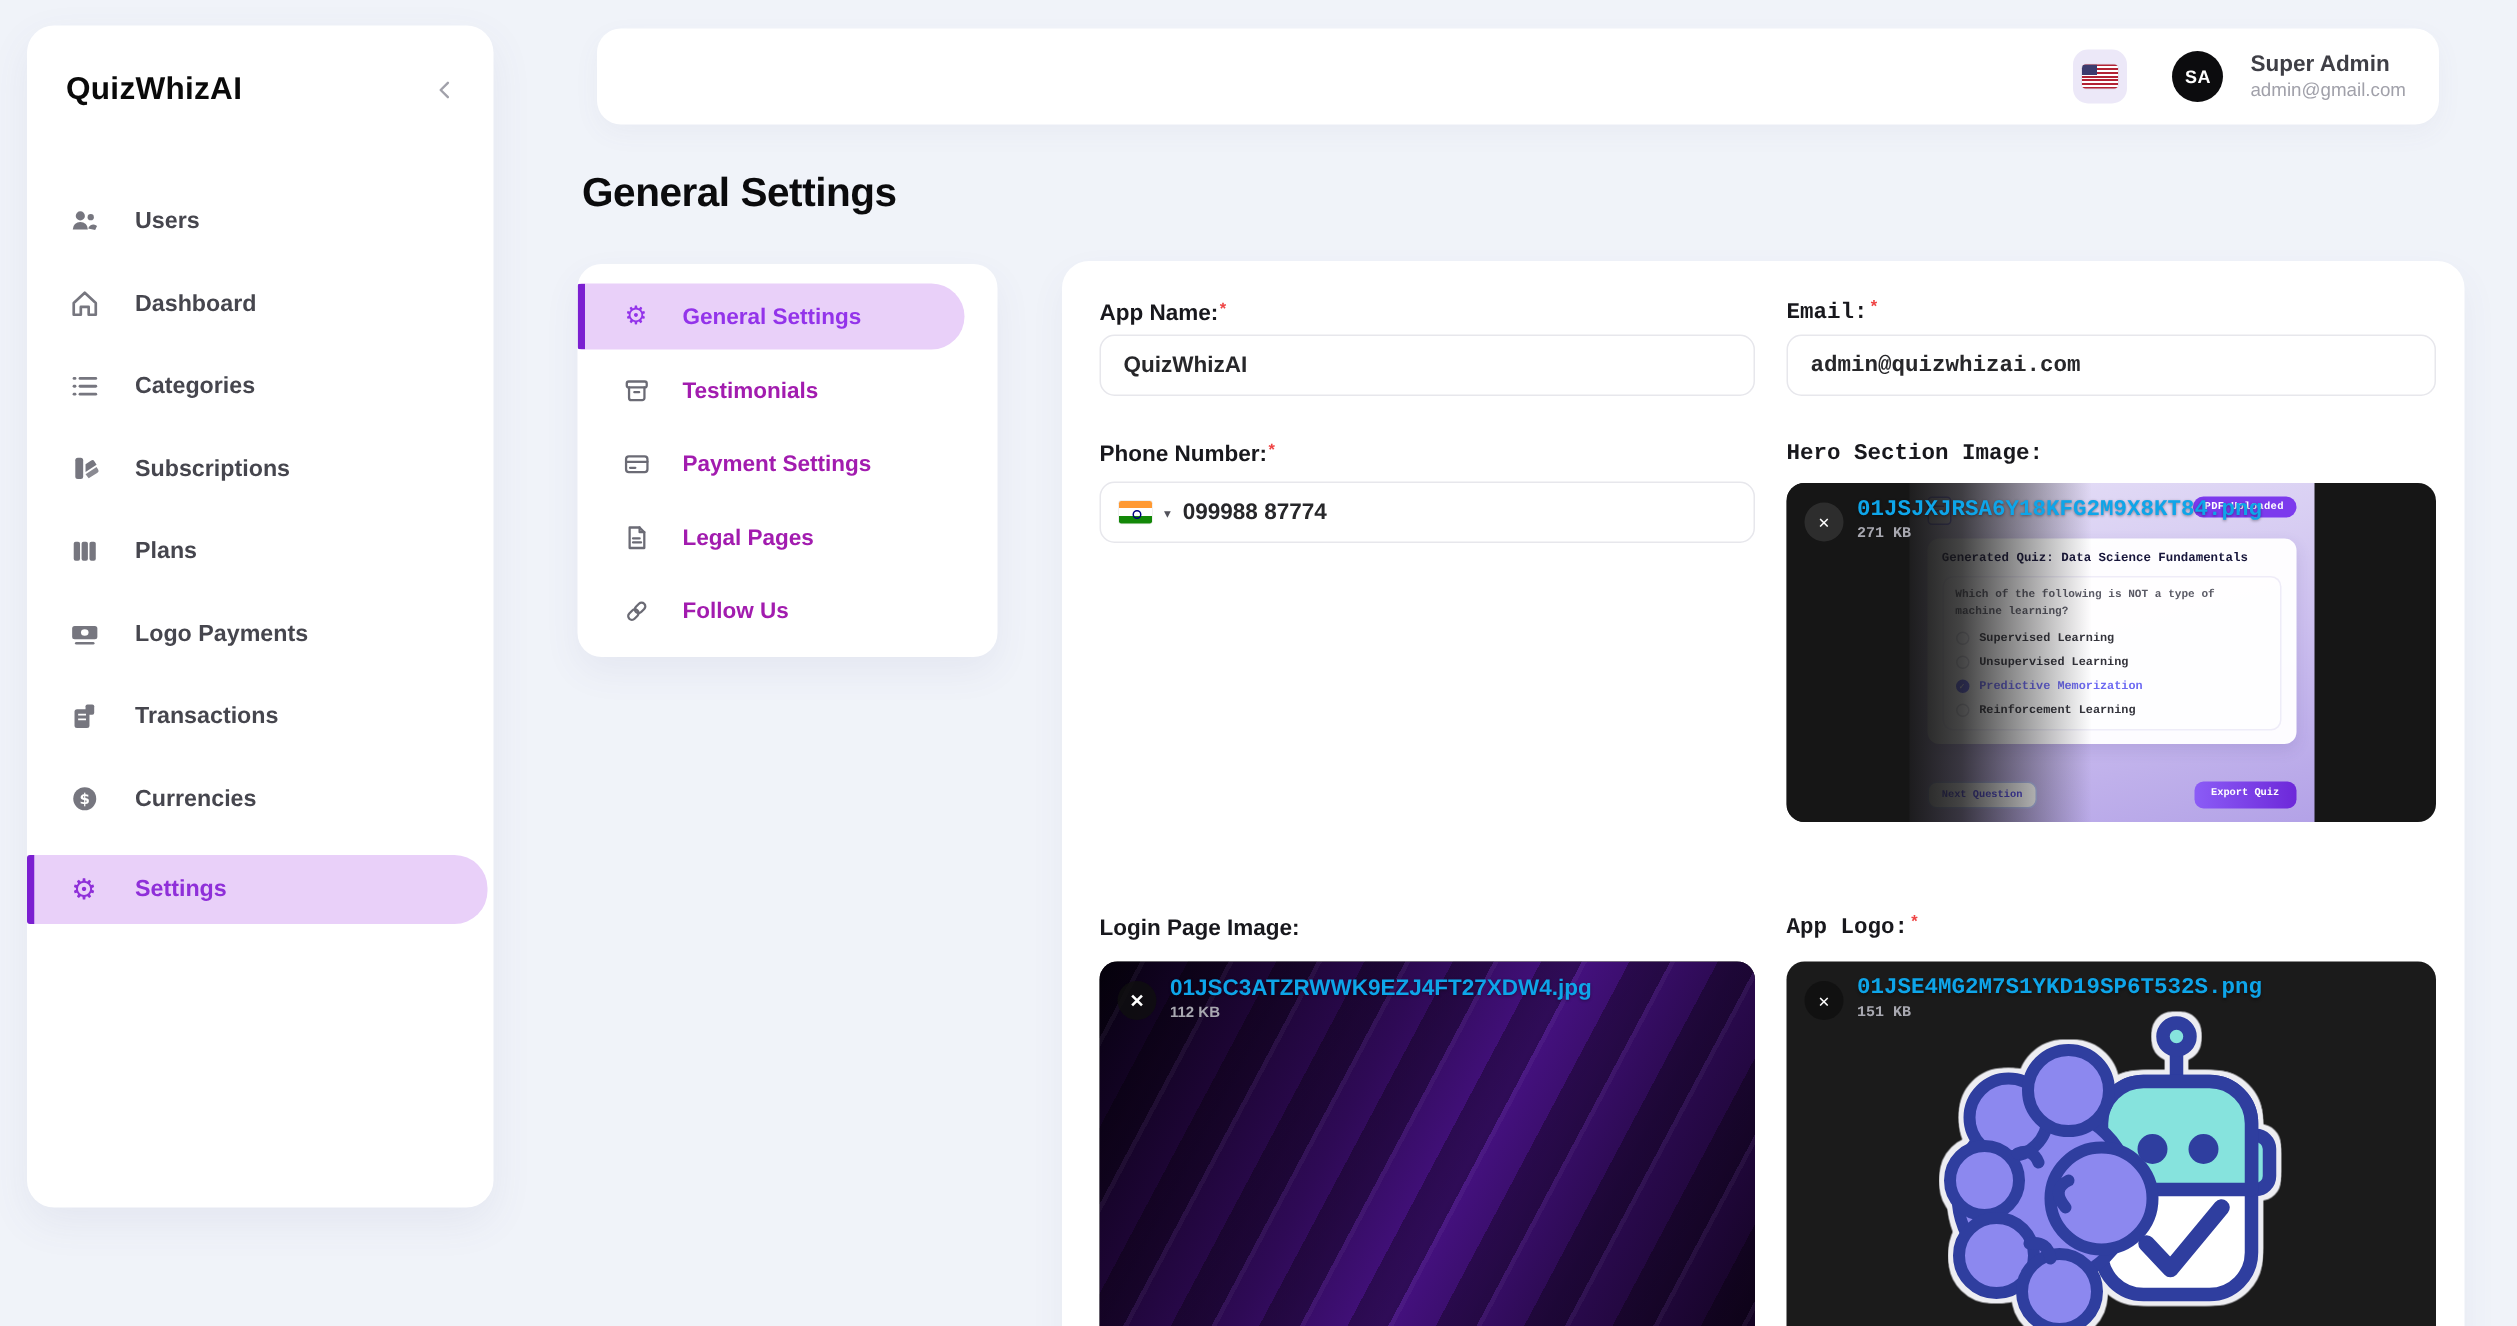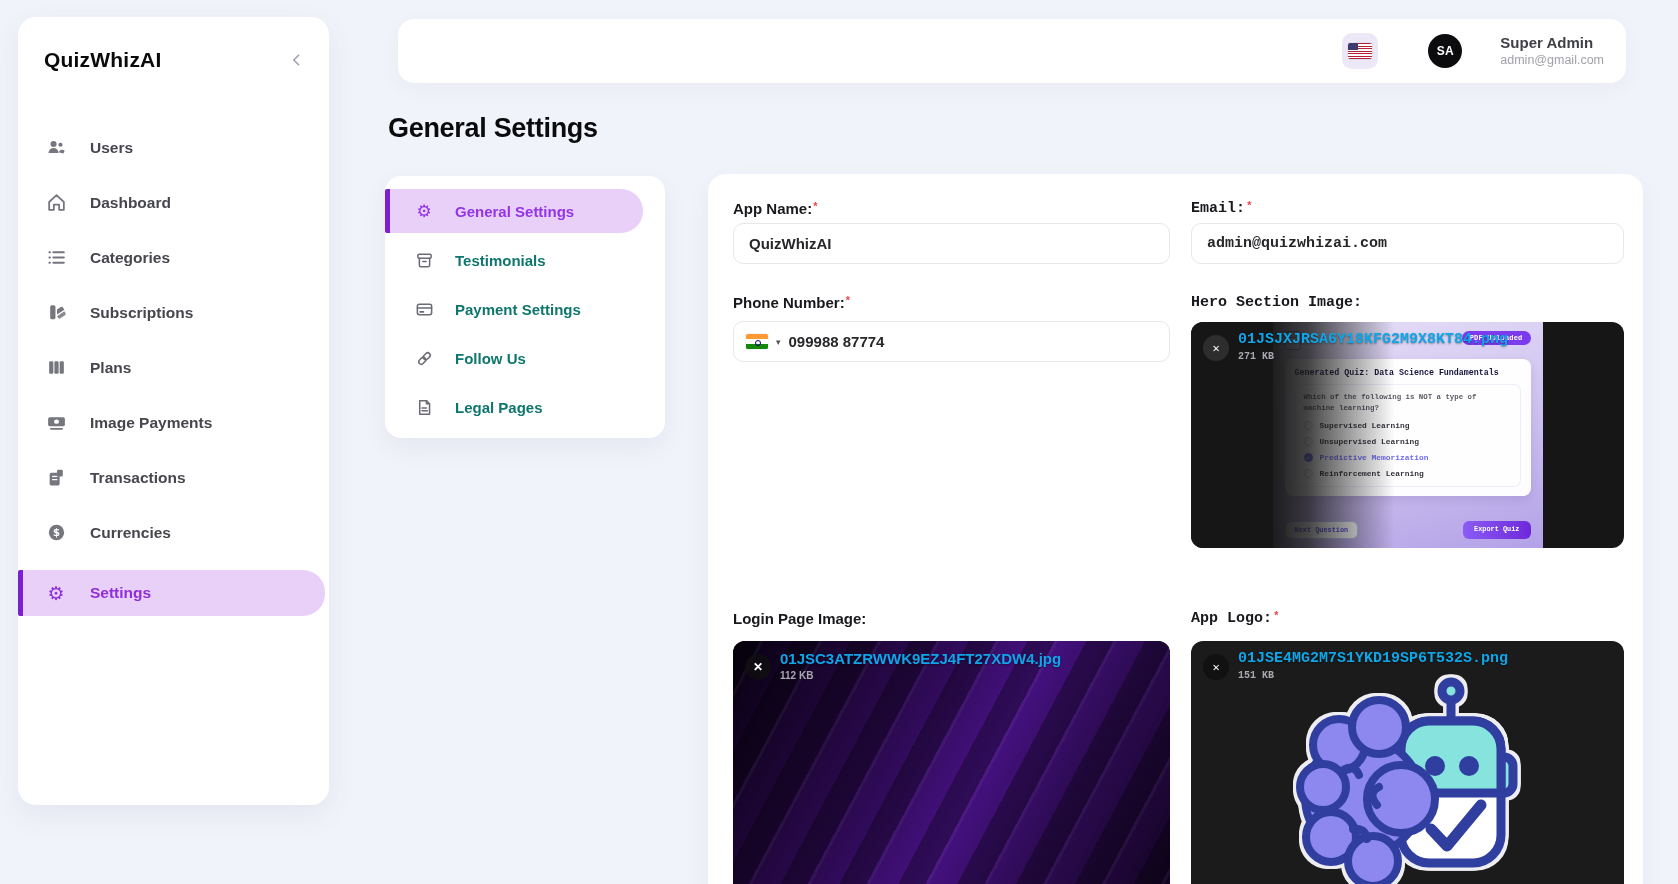--- a/index.html
+++ b/index.html
@@ -23,35 +23,35 @@
     height:46px; margin-top:10px; margin-right:4px;
     background:#e9d0f9; border-left:5px solid #7b1fd1; border-radius:2px 22px 22px 2px;
     color:#8f2fd9; padding-left:22px;
   }
   .sb-item.active .ico { color:#8f2fd9; }
   .gear-glyph { font-family:"DejaVu Sans",sans-serif; font-size:19px; line-height:1; }
   
   .topbar {
     position:absolute; left:398px; top:19px; width:1228px; height:64px;
     background:#ffffff; border-radius:16px; box-shadow:0 6px 18px rgba(90,90,140,.05);
-    display:flex; align-items:center; padding:0 22px 0 20px;gap:20px;
+    display:flex; align-items:center; padding:0 22px 0 20px;
   }
   .tb-search { flex:1; height:40px; border:none; outline:none; background:transparent; font-family:inherit; font-size:14px; color:#52525b; }
   .flag-btn { width:36px; height:36px; border-radius:10px; background:#ece8f8; display:flex; align-items:center; justify-content:center; margin-right:30px; cursor:pointer; }
   .flag-us { position:relative; width:24px; height:16px; border-radius:2.5px; overflow:hidden;
     background:repeating-linear-gradient(180deg,#b22234 0 1.25px,#ffffff 1.25px 2.5px); box-shadow:0 0 0 .5px rgba(0,0,0,.08); }
   .flag-us:before { content:""; position:absolute; left:0; top:0; width:10px; height:7px; background:#3c3b6e; }
   .avatar { width:34px; height:34px; border-radius:50%; background:#0c0c0e; color:#ffffff; font-size:12px; font-weight:700; display:flex; align-items:center; justify-content:center; margin-right:18px; letter-spacing:.3px; cursor:pointer; }
   .tb-user .u-name { font-size:15px; font-weight:600; color:#3f3f46; line-height:1.25; }
   .tb-user .u-mail { font-size:12.5px; color:#a1a1aa; line-height:1.3;text-align:right; }
   
   .page-title { position:absolute; left:388px; top:113px; font-size:27px; font-weight:800; color:#0b0b0d; letter-spacing:-.3px; }
   
   .subnav { position:absolute; left:385px; top:176px; width:280px; height:262px; background:#ffffff; border-radius:16px; box-shadow:0 10px 24px rgba(90,90,140,.07); padding-top:13px; }
-  .sn-item { height:44px; margin-bottom:5px; display:flex; align-items:center; gap:21px; padding-left:29px; font-size:15px; font-weight:600; color:#0f766e; cursor:pointer; }
+  .sn-item { height:44px; margin-bottom:5px; display:flex; align-items:center; gap:21px; padding-left:29px; font-size:15px; font-weight:600; color:#a21caf; cursor:pointer; }
   .sn-item .ico { width:20px; height:20px; display:flex; align-items:center; justify-content:center; color:#6b6b75; flex:0 0 20px; }
   .sn-item.active { background:#e9d0f9; border-left:5px solid #7b1fd1; border-radius:2px 22px 22px 2px; margin-right:22px; padding-left:24px; color:#9333ea; }
   .sn-item.active .ico { color:#9333ea; }
   
   .main-card { position:absolute; left:708px; top:174px; width:935px; height:740px; background:#ffffff; border-radius:18px; box-shadow:0 10px 24px rgba(90,90,140,.06); }
   .f-label { position:absolute; font-size:15px; font-weight:700; color:#18181d; }
   .req { color:#ef4444; font-size:11px; vertical-align:top; margin-left:1px; font-weight:700; }
   .f-input { position:absolute; height:41px; border:1px solid #e7e7ec; border-radius:10px; background:#ffffff; font-family:inherit; font-size:15px; font-weight:600; color:#27272a; padding:0 15px; outline:none; }
   .col-l { left:25px; width:437px; }
   .col-r { left:483px; width:433px;font-family:Liberation Mono, monospace; }
@@ -169,21 +169,21 @@
         <span>Plans</span>
       </li>
       <li class="sb-item">
         <span class="ico">
           <svg width="21" height="21" viewBox="0 0 20 20">
               <rect x="2" y="5" width="16" height="8.5" rx="1.6" fill="currentColor"></rect>
               <ellipse cx="10" cy="9.2" rx="2.4" ry="2.1" fill="#ffffff"></ellipse>
               <rect x="3.8" y="15.2" width="12.4" height="1.7" rx=".85" fill="currentColor"></rect>
             </svg>
         </span>
-        <span>Image Payments</span>
+        <span>Logo Payments</span>
       </li>
       <li class="sb-item">
         <span class="ico">
           <svg width="21" height="21" viewBox="0 0 20 20">
               <rect x="10.5" y="2.5" width="5.5" height="6.5" rx="1.2" fill="currentColor"></rect>
               <rect x="3.5" y="5.5" width="9.5" height="12" rx="1.6" fill="currentColor"></rect>
               <line x1="5.8" y1="9" x2="10.8" y2="9" stroke="#ffffff" stroke-width="1.2"></line>
               <line x1="5.8" y1="12" x2="10.8" y2="12" stroke="#ffffff" stroke-width="1.2"></line>
             </svg>
         </span>
@@ -240,42 +240,42 @@
     </div>
     <div class="sn-item">
       <span class="ico">
         <svg width="19" height="19" viewBox="0 0 20 20" fill="none" stroke="currentColor" stroke-width="1.6" stroke-linecap="round">
             <rect x="2.5" y="4.5" width="15" height="11" rx="2"></rect>
             <line x1="2.5" y1="8.3" x2="17.5" y2="8.3"></line>
             <line x1="5.3" y1="12.5" x2="9" y2="12.5"></line>
           </svg>
       </span>
       <span>Payment Settings</span>
+    </div>
+    <div class="sn-item">
+      <span class="ico">
+        <svg width="19" height="19" viewBox="0 0 20 20" fill="none" stroke="currentColor" stroke-width="1.6" stroke-linecap="round" stroke-linejoin="round">
+            <path d="M5 2.8 h7 l3.3 3.3 V17.2 H5 Z"></path>
+            <path d="M12 2.8 V6.1 h3.3"></path>
+            <line x1="7.4" y1="10.5" x2="12" y2="10.5"></line>
+            <line x1="7.4" y1="13.3" x2="13" y2="13.3"></line>
+          </svg>
+      </span>
+      <span>Legal Pages</span>
     </div>
     <div class="sn-item">
       <span class="ico">
         <svg width="19" height="19" viewBox="0 0 20 20" fill="none" stroke="currentColor" stroke-width="1.6" stroke-linecap="round">
             <g transform="rotate(-45 10 10)">
               <rect x="2.6" y="7.4" width="8.2" height="5.2" rx="2.6"></rect>
               <rect x="9.2" y="7.4" width="8.2" height="5.2" rx="2.6"></rect>
             </g>
           </svg>
       </span>
       <span>Follow Us</span>
-    </div>
-    <div class="sn-item">
-      <span class="ico">
-        <svg width="19" height="19" viewBox="0 0 20 20" fill="none" stroke="currentColor" stroke-width="1.6" stroke-linecap="round" stroke-linejoin="round">
-            <path d="M5 2.8 h7 l3.3 3.3 V17.2 H5 Z"></path>
-            <path d="M12 2.8 V6.1 h3.3"></path>
-            <line x1="7.4" y1="10.5" x2="12" y2="10.5"></line>
-            <line x1="7.4" y1="13.3" x2="13" y2="13.3"></line>
-          </svg>
-      </span>
-      <span>Legal Pages</span>
     </div>
   </nav>
 
   <section class="main-card">
 
     <label class="f-label col-l" style="top:26px"><span>App Name:</span><span class="req">*</span></label>
     <input class="f-input col-l" style="top: 49px;" value="QuizWhizAI">
 
     <label class="f-label col-r" style="top:26px"><span>Email:</span><span class="req">*</span></label>
     <input class="f-input col-r" style="top: 49px;" value="admin@quizwhizai.com">

